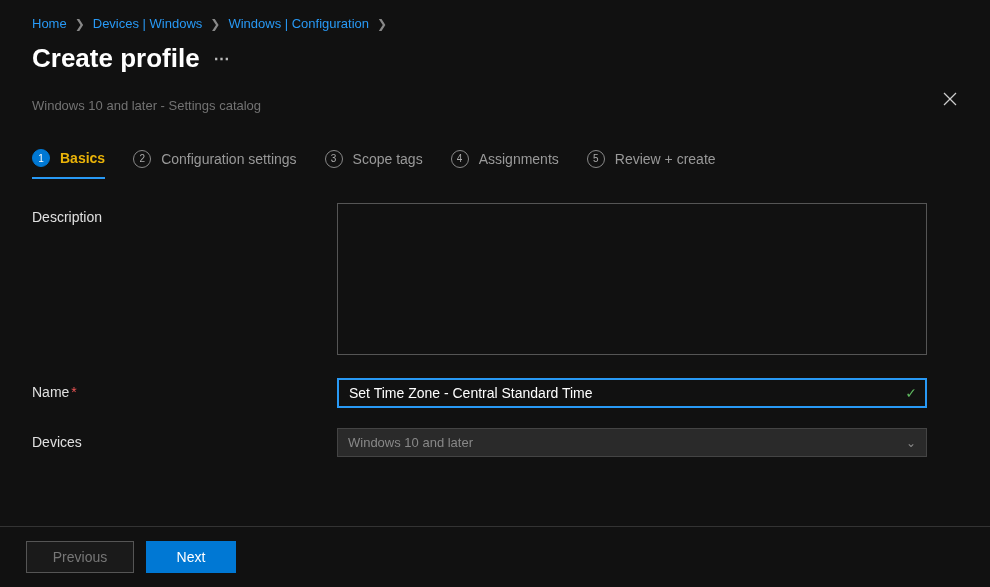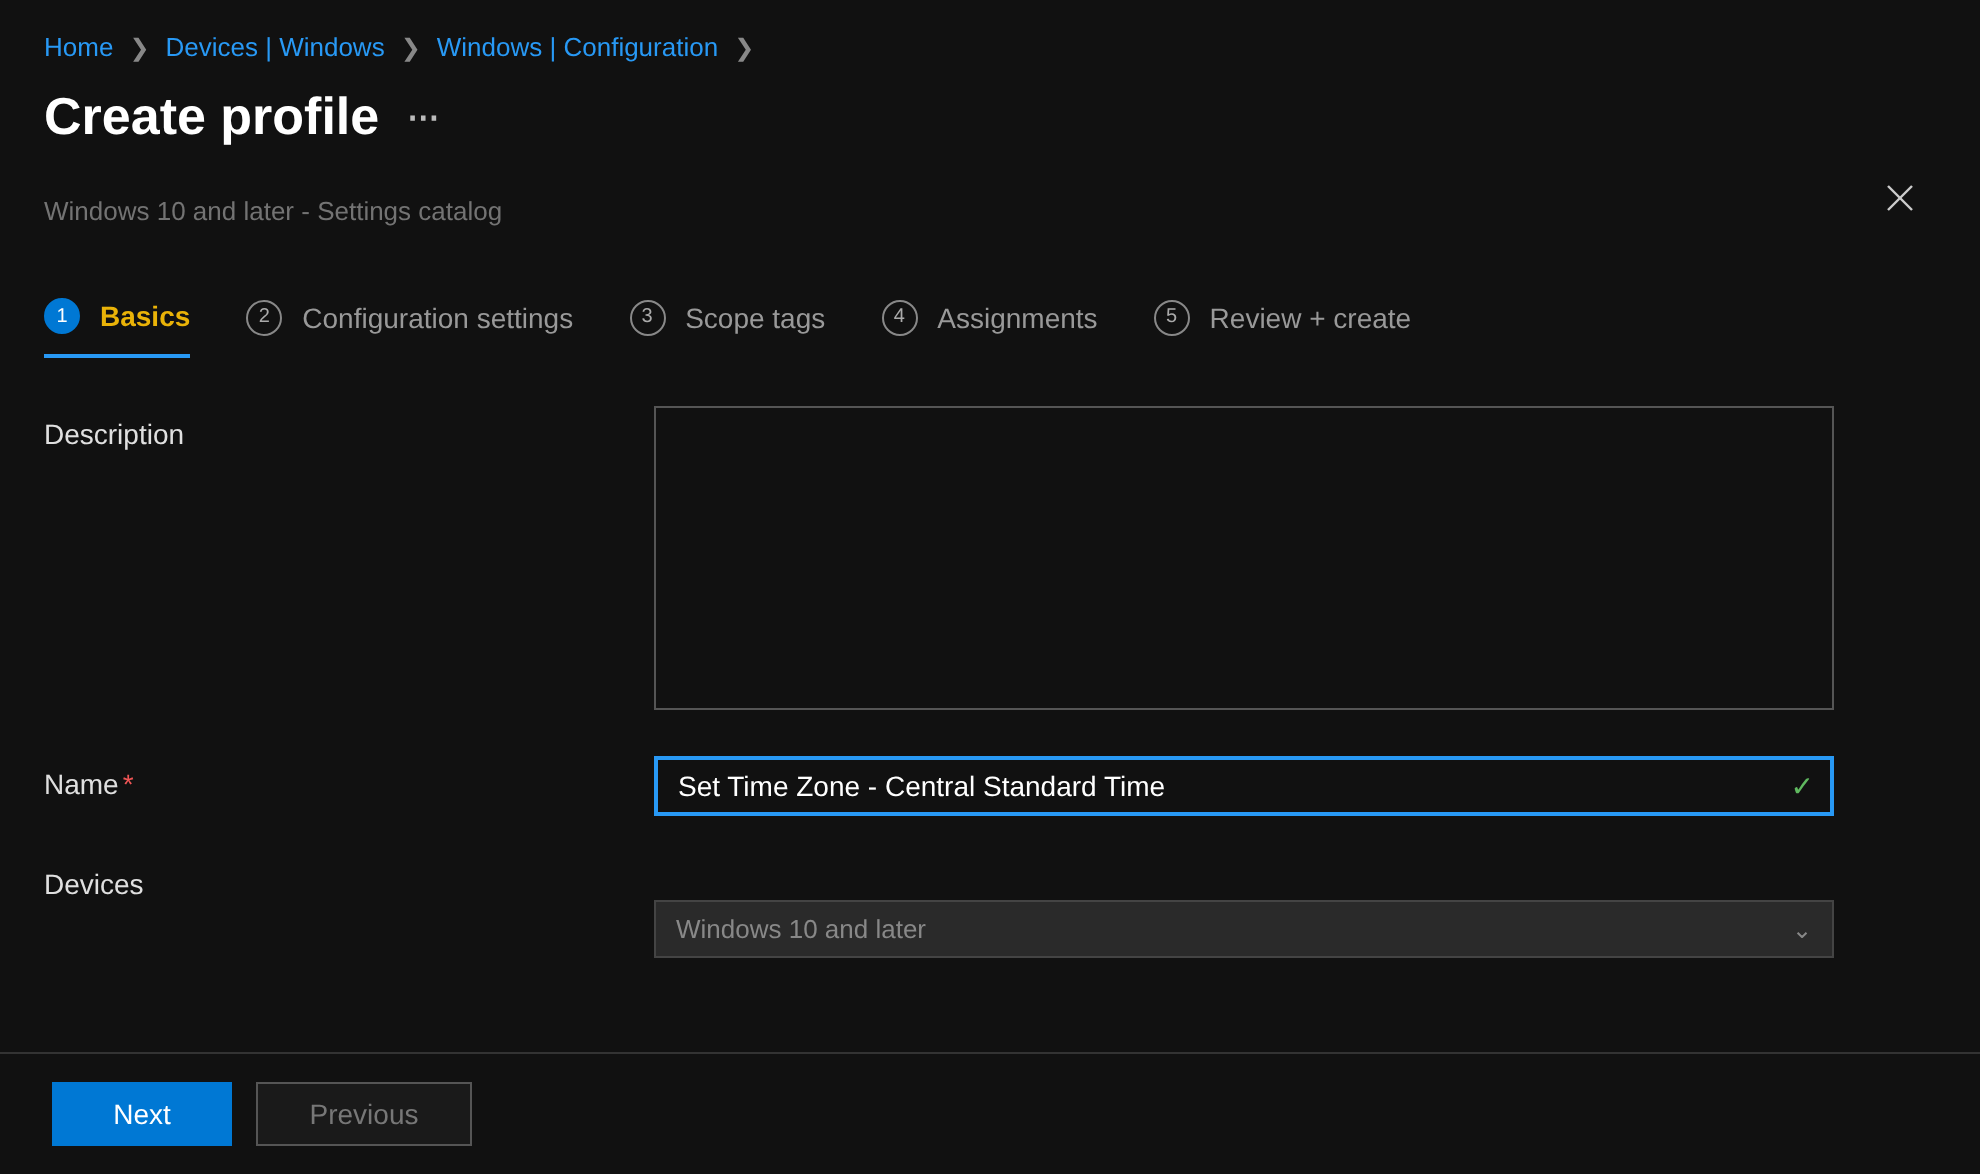--- a/index.html
+++ b/index.html
@@ -6,21 +6,21 @@
   body {
     background: #111111;
     color: #e0e0e0;
     font-family: "Segoe UI", Arial, sans-serif;
     font-size: 14px;
     width: 990px;
     height: 587px;
     overflow: hidden;
     position: relative;
   }
-  .content { padding: 16px 26px 0 22px; }
+  .content { padding: 16px 26px 0 32px; }
   .breadcrumb {
     display: flex;
     align-items: center;
     gap: 8px;
     font-size: 13px;
     margin-bottom: 12px;
   }
   .breadcrumb a { color: #2899f5; text-decoration: none; cursor: pointer; }
   .breadcrumb .sep { color: #888; font-size: 12px; }
   .header-row { display: flex; align-items: flex-end; }
@@ -111,21 +111,20 @@
   .select-disabled {
     width: 100%;
     background: #2a2a2a;
     border: 1px solid #444;
     color: #888;
     font-size: 13px;
     padding: 6px 10px;
     display: flex;
     justify-content: space-between;
     align-items: center;
-    margin-top: 22px;
   }
   .chev { color: #888; font-size: 12px; }
   .footer {
     position: absolute;
     bottom: 0; left: 0; right: 0;
     border-top: 1px solid #333;
     padding: 14px 26px;
     display: flex;
     gap: 12px;
     background: #111;
@@ -228,15 +227,15 @@
         <div class="select-disabled">
           <span>Windows 10 and later</span>
           <span class="chev">⌄</span>
         </div>
       </div>
     </div>
   </div>
 </div>
 
 <div class="footer">
+  <button class="btn disabled">Previous</button>
   <button class="btn primary">Next</button>
-  <button class="btn disabled">Previous</button>
 </div>
 
 </body></html>

